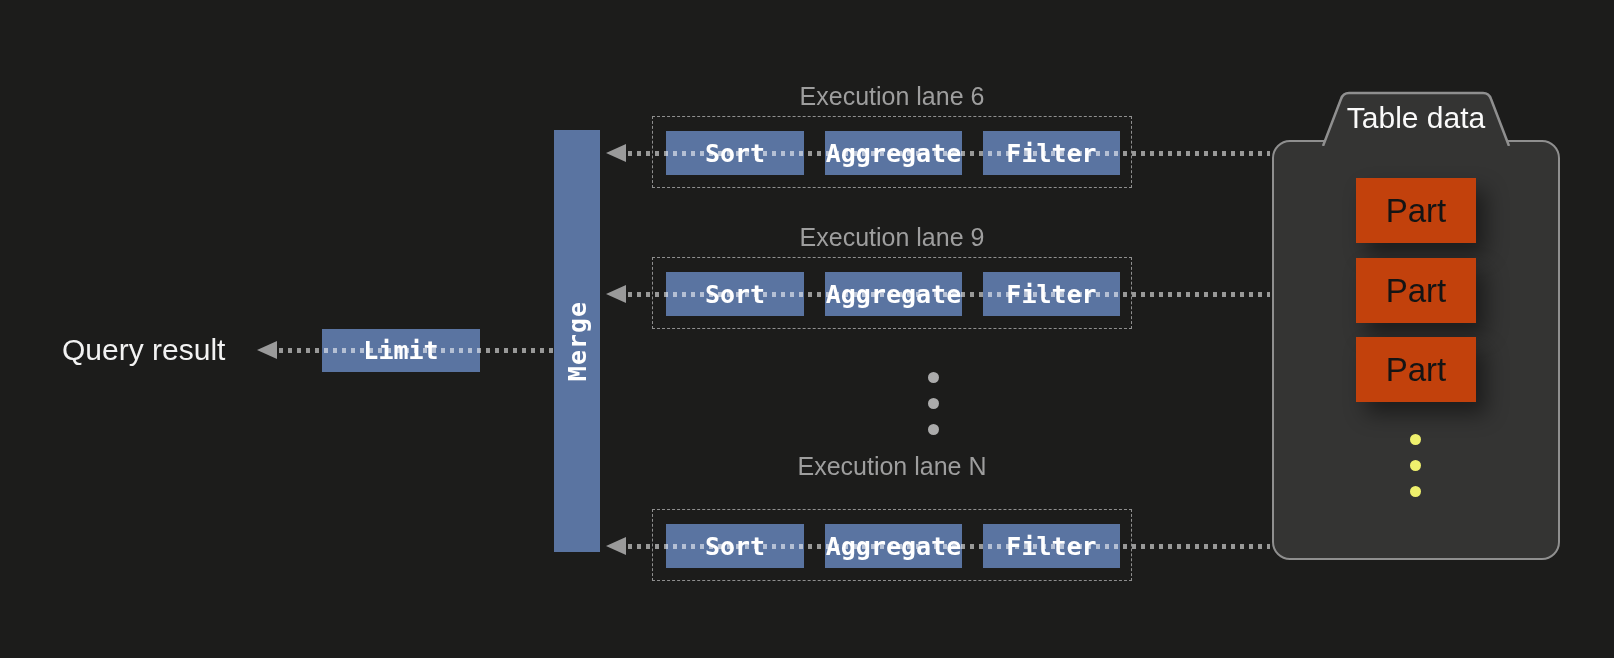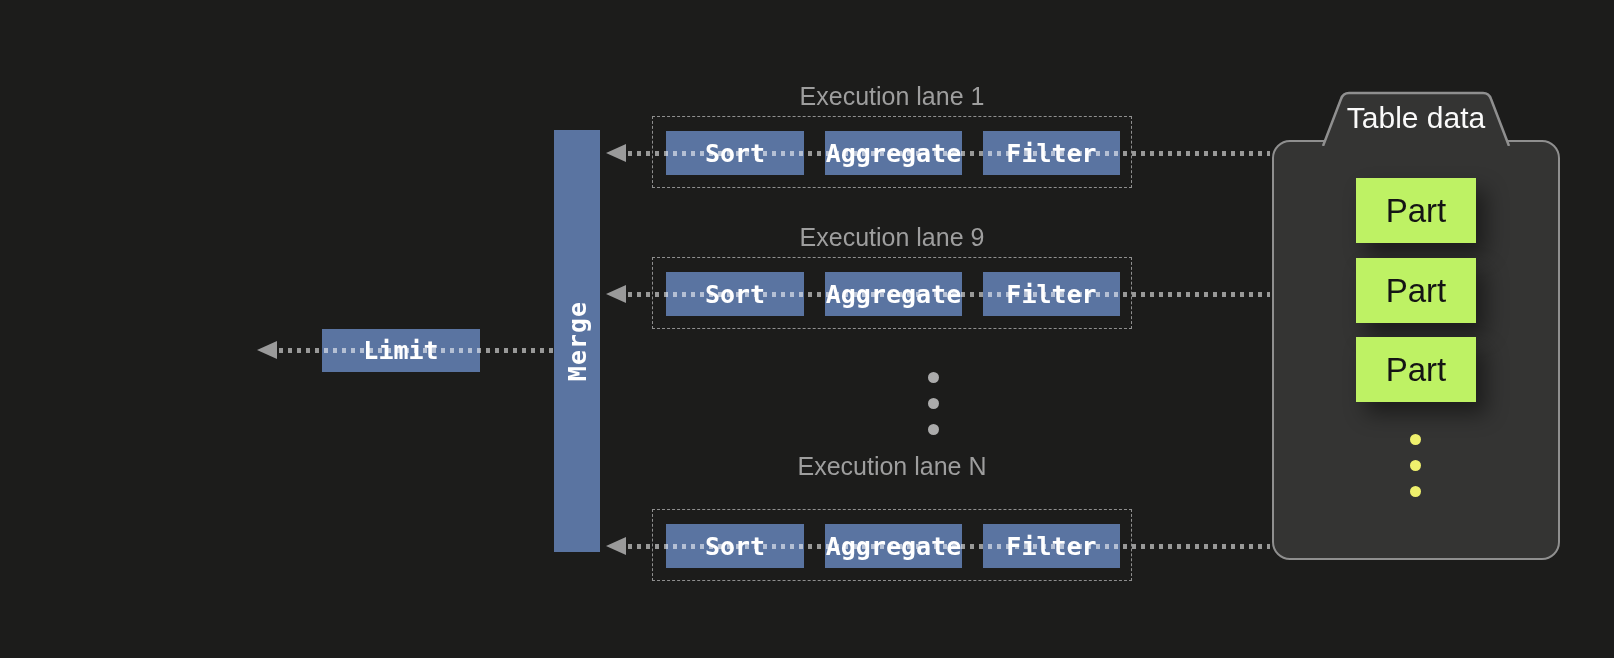--- a/index.html
+++ b/index.html
@@ -87,45 +87,46 @@
     z-index:0;
   }
   .table-tab{position:absolute;left:1316px;top:90px;z-index:1;}
   .table-title{
     position:absolute;left:1316px;top:101px;width:200px;
     text-align:center;color:#fafafa;font-size:30px;line-height:34px;
     z-index:2;white-space:nowrap;
   }
   .part{
     position:absolute;left:1356px;width:120px;height:65px;
-    background:#bef264;color:#141414;
+    background:#c2410c;color:#141414;
     display:flex;align-items:center;justify-content:center;
     font-size:33px;
     box-shadow:10px 12px 20px rgba(0,0,0,0.45);
     z-index:1;
   }
 </style>
 </head>
 <body>
 
 <div id="canvas">
 
+  <div class="query-result">Query result</div>
 
   <div class="arrowhead" style="left:257px;top:341px;"></div>
   <div class="dotline" style="left:279px;top:348px;width:274px;"></div>
 
   <div class="node limit-box">
     <span>Limit</span>
   </div>
 
   <div class="merge-bar">
     <span class="vlabel">Merge</span>
   </div>
 
-  <div class="lane-title" style="top:82px;">Execution lane 1</div>
+  <div class="lane-title" style="top:82px;">Execution lane 6</div>
   <div class="lane" style="top:116px;">
     <div class="node op op1">Sort</div>
     <div class="node op op2">Aggregate</div>
     <div class="node op op3">Filter</div>
   </div>
   <div class="arrowhead" style="left:606px;top:144px;"></div>
   <div class="dotline" style="left:628px;top:151px;width:642px;"></div>
 
   <div class="lane-title" style="top:223px;">Execution lane 9</div>
   <div class="lane" style="top:257px;">

